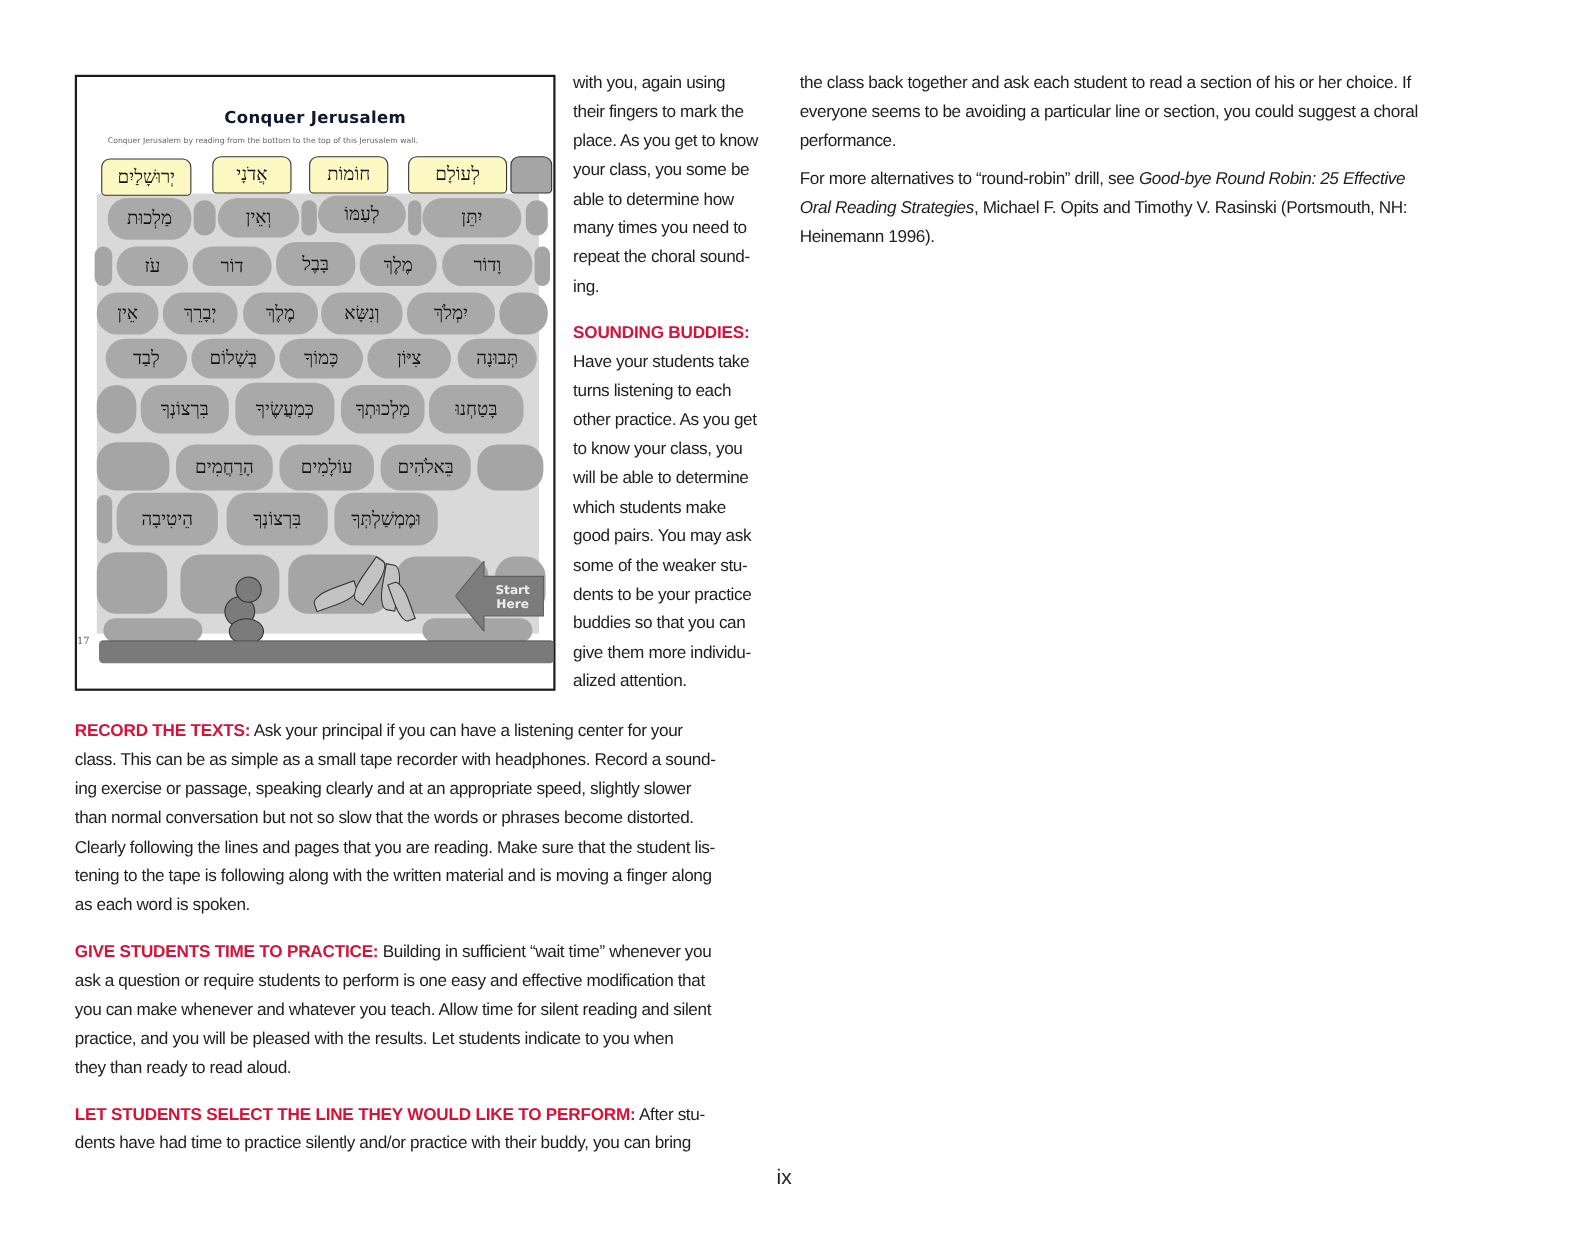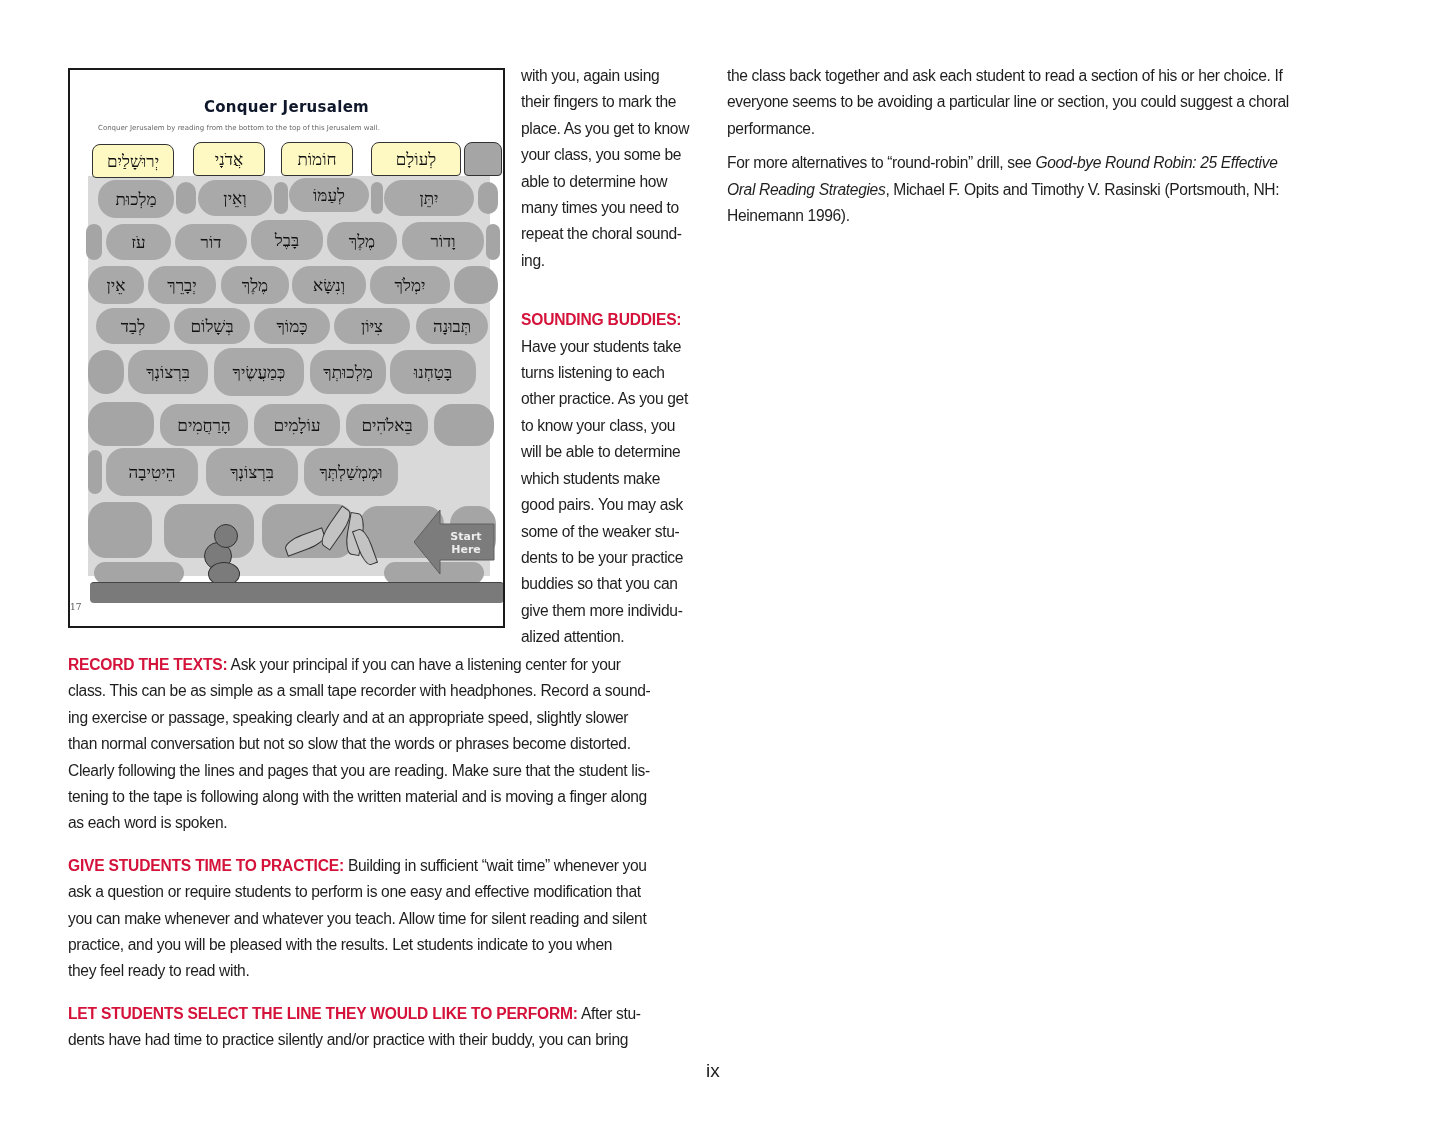--- a/index.html
+++ b/index.html
@@ -23,21 +23,21 @@
   .brick { position: absolute; background: #a9a9a9; border-radius: 18px;
            display: flex; align-items: center; justify-content: center;
            font-family: "DejaVu Serif", serif; font-size: 17px; color: #111; direction: rtl; }
   .brick.top { border: 1.5px solid #333; border-radius: 8px 8px 4px 4px; background: #fef9c3; }
   .brick.blank { background: #a5a5a5; }
   #ground { position: absolute; left: 6px; top: 440px; width: 414px; height: 20px;
             background: #7a7a7a; border-top: 1.5px solid #444; border-radius: 4px; }
   .bush { position: absolute; border-radius: 50%; background: #7b7b7b; border: 1px solid #333; }
   .plant-leaf { position: absolute; border: 1.4px solid #333; border-radius: 50% 0 50% 0; background: #c3c3c3; }
   #start-arrow { position: absolute; left: 330px; top: 368px; width: 82px; height: 64px; }
-  #fig-page-num { position: absolute; left: 0; width: 100%; top: 532px; text-align: left;
+  #fig-page-num { position: absolute; left: 0; width: 100%; top: 508px; text-align: left;
                   font-family: "DejaVu Serif", serif; font-size: 9px; color: #555; }
 </style>
 </head>
 <body>
 
 <div id="figure">
   <div id="fig-title">Conquer Jerusalem</div>
   <div id="fig-sub">Conquer Jerusalem by reading from the bottom to the top of this Jerusalem wall.</div>
 
   <div id="wall">
@@ -129,21 +129,21 @@
   <div class="txt">
     <div>with you, again using</div>
     <div>their fingers to mark the</div>
     <div>place. As you get to know</div>
     <div>your class, you some be</div>
     <div>able to determine how</div>
     <div>many times you need to</div>
     <div>repeat the choral sound-</div>
     <div>ing.</div>
   </div>
-  <div class="txt" style="margin-top:33px;">
+  <div class="txt" style="margin-top:16px;">
     <div class="red">SOUNDING BUDDIES:</div>
     <div>Have your students take</div>
     <div>turns listening to each</div>
     <div>other practice. As you get</div>
     <div>to know your class, you</div>
     <div>will be able to determine</div>
     <div>which students make</div>
     <div>good pairs. You may ask</div>
     <div>some of the weaker stu-</div>
     <div>dents to be your practice</div>
@@ -161,21 +161,21 @@
     <div>than normal conversation but not so slow that the words or phrases become distorted.</div>
     <div>Clearly following the lines and pages that you are reading. Make sure that the student lis-</div>
     <div>tening to the tape is following along with the written material and is moving a finger along</div>
     <div>as each word is spoken.</div>
   </div>
   <div class="txt" style="margin-top:16px;">
     <div><span class="red">GIVE STUDENTS TIME TO PRACTICE:</span><span> Building in sufficient “wait time” whenever you</span></div>
     <div>ask a question or require students to perform is one easy and effective modification that</div>
     <div>you can make whenever and whatever you teach. Allow time for silent reading and silent</div>
     <div>practice, and you will be pleased with the results. Let students indicate to you when</div>
-    <div>they feel ready to read with.</div>
+    <div>they than ready to read aloud.</div>
   </div>
   <div class="txt" style="margin-top:16px;">
     <div><span class="red">LET STUDENTS SELECT THE LINE THEY WOULD LIKE TO PERFORM:</span><span> After stu-</span></div>
     <div>dents have had time to practice silently and/or practice with their buddy, you can bring</div>
   </div>
 </div>
 
 <div style="position:absolute;left:727px;top:63px;width:620px;">
   <div class="txt">
     <div>the class back together and ask each student to read a section of his or her choice. If</div>

